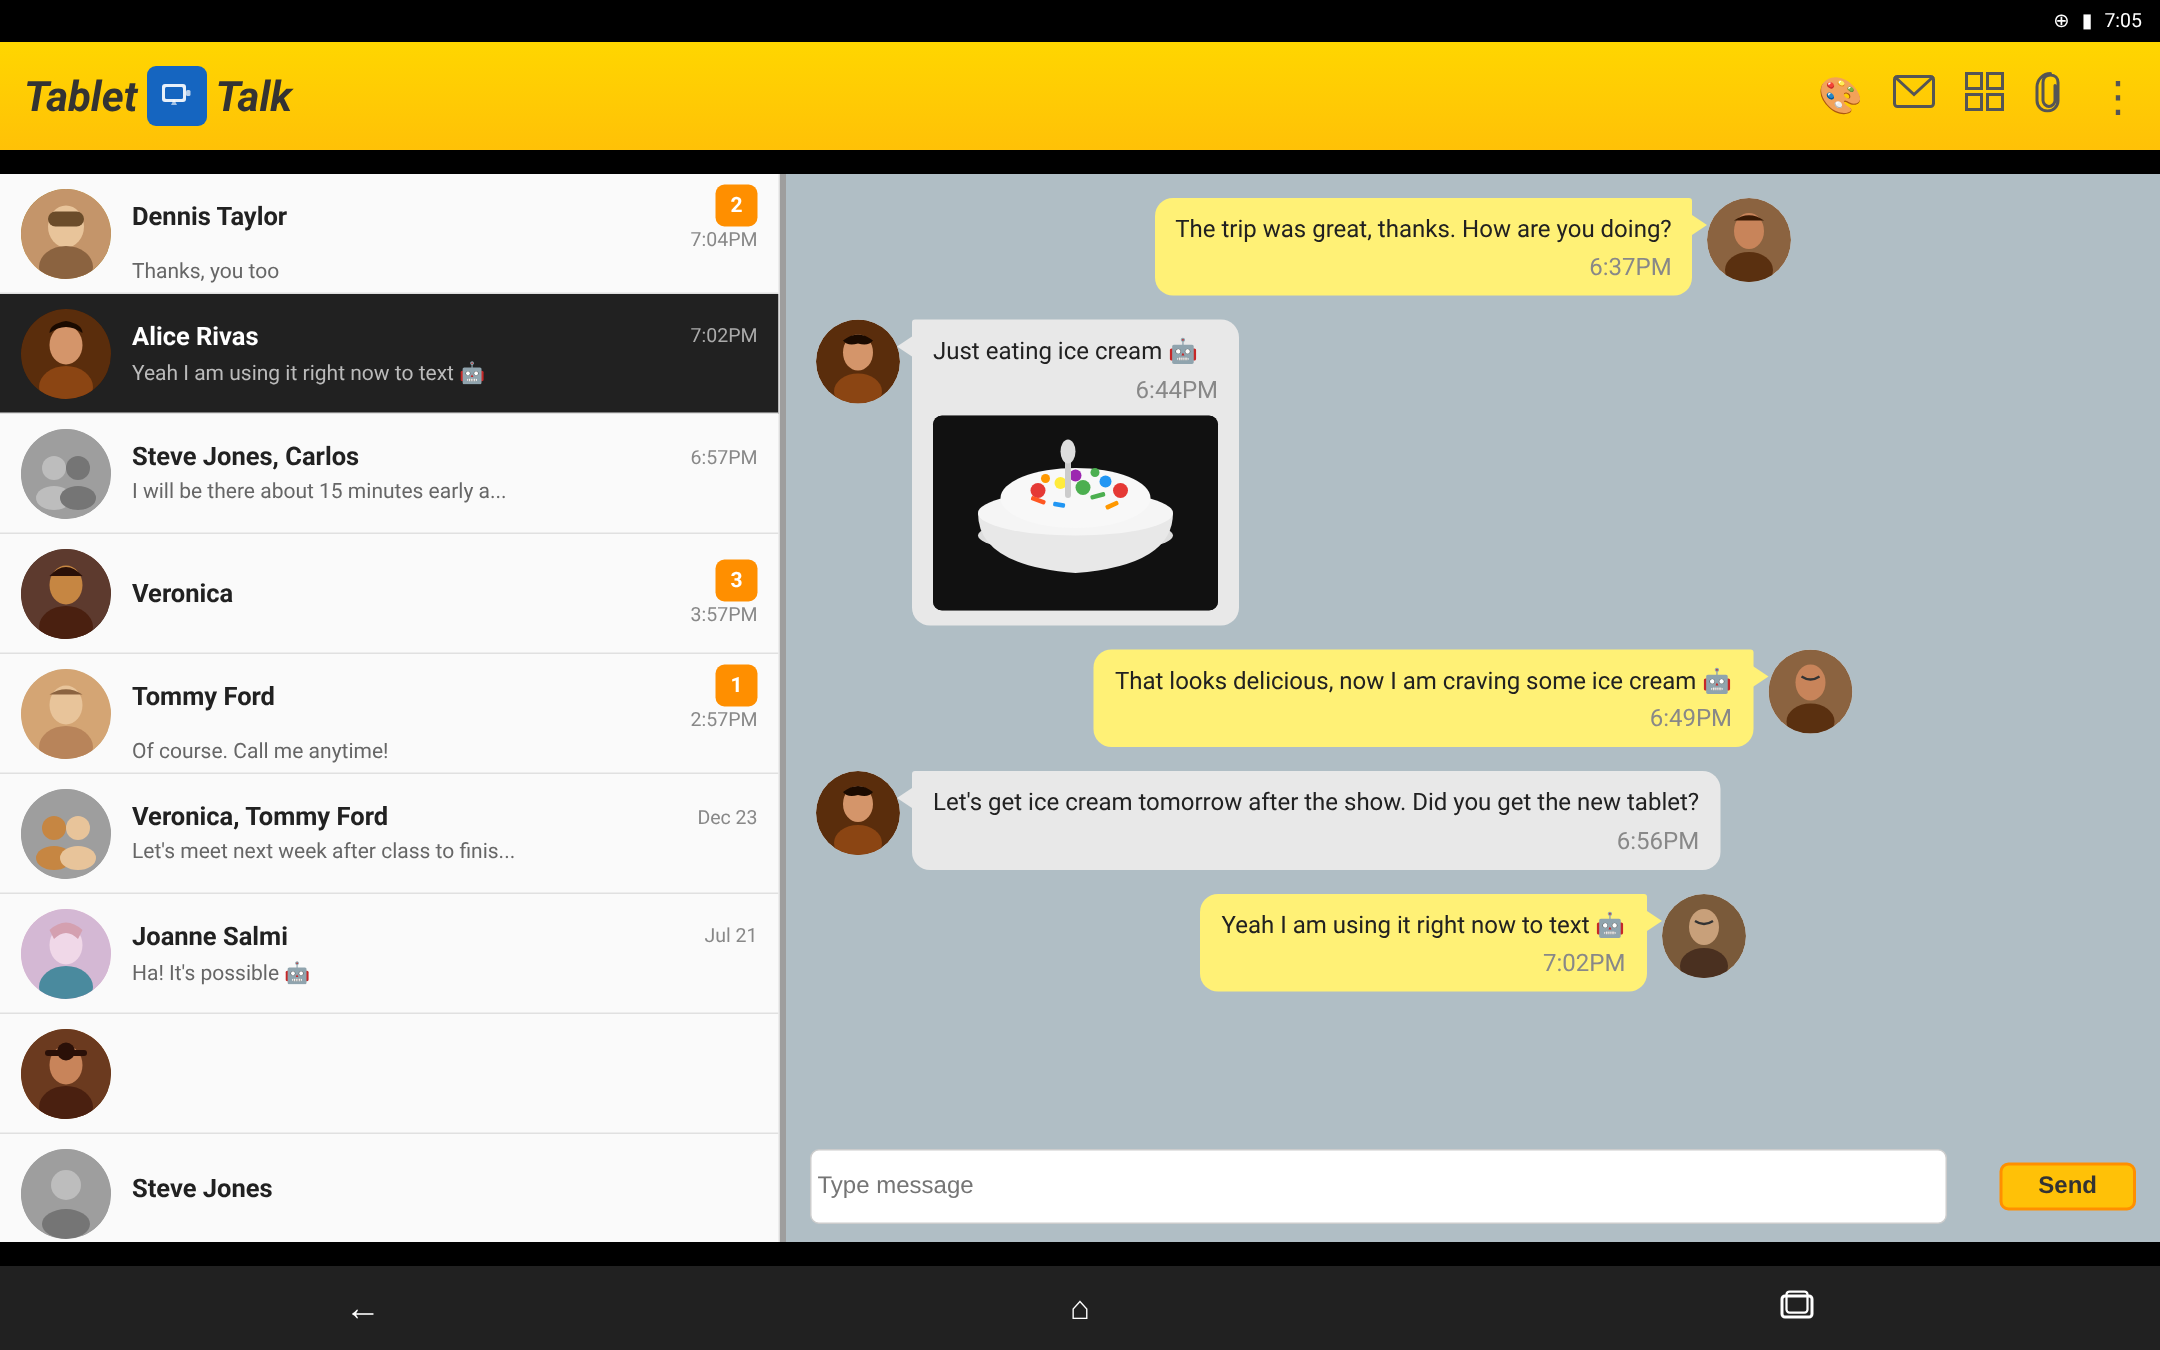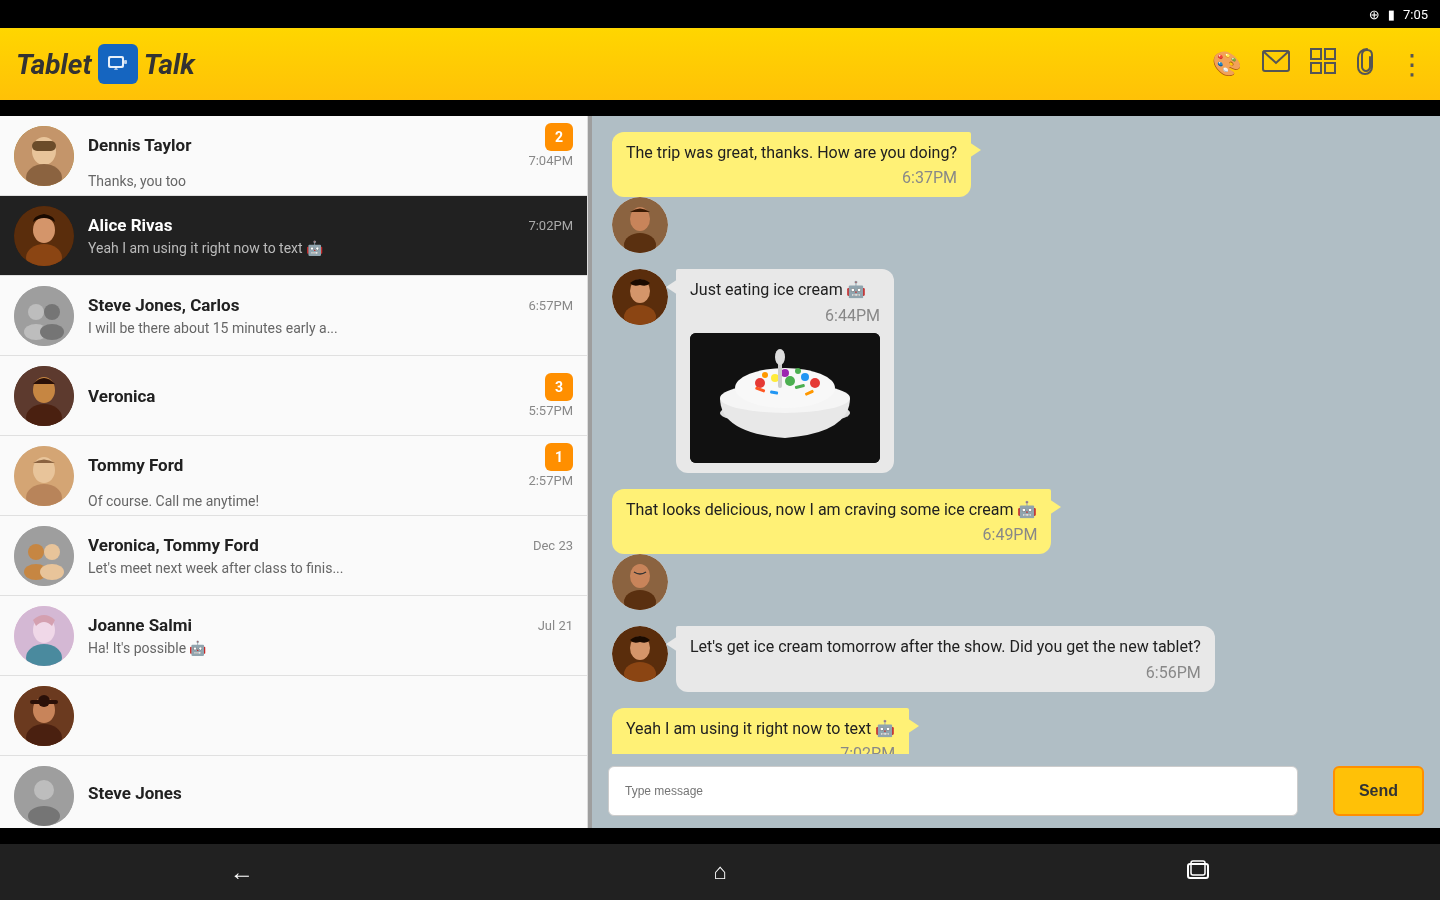--- a/index.html
+++ b/index.html
@@ -42,21 +42,21 @@
     }
     .toolbar-spacer { flex: 1; }
     .toolbar-actions { display: flex; align-items: center; gap: 20px; }
     .toolbar-icon { color: #555; font-size: 24px; cursor: pointer; }
 
     
     .main-content { display: flex; flex: 1; overflow: hidden; }
 
     
     .sidebar {
-      width: 588px;
+      width: 520px;
       background: #f5f5f5;
       border-right: 1px solid #ddd;
       display: flex;
       flex-direction: column;
       overflow: hidden;
       flex-shrink: 0;
     }
 
     .conversation-item {
       display: flex;
@@ -131,21 +131,21 @@
       flex: 1;
       overflow-y: auto;
       padding: 16px 20px;
       display: flex;
       flex-direction: column;
       gap: 16px;
     }
 
     
     .message-row { display: flex; align-items: flex-start; }
-    .message-row.sent { justify-content: center; flex-direction: column; }
+    .message-row.sent { justify-content: center; }
     .message-row.received { justify-content: flex-start; }
 
     .msg-avatar {
       width: 56px; height: 56px;
       border-radius: 50%;
       flex-shrink: 0;
       overflow: hidden;
       background: #ccc;
       display: flex; align-items: center; justify-content: center;
     }
@@ -193,28 +193,28 @@
       display: flex;
       align-items: center;
       gap: 10px;
       flex-shrink: 0;
     }
     .message-input {
       flex: 1;
       height: 50px;
       border: 1px solid #ccc;
       border-radius: 6px;
-      padding: 0 16px;
-      font-size: 12px;
+      padding: 0 4px;
+      font-size: 16px;
       background: #fff;
       color: #ec4899;
       outline: none;
     }
     .send-button {
-      height: 50px;
+      height: 32px;
       padding: 0 24px;
       background: #FFC107;
       border: 2px solid #FF8F00;
       border-radius: 6px;
       font-size: 16px;
       font-weight: bold;
       color: #333;
       cursor: pointer;
       margin-left: 25px;
     }
@@ -364,21 +364,21 @@
             <path d="M19 18 Q30 6 41 18" fill="#2a1008"></path>
           </svg>
         </div>
         <div class="conv-body">
           <div class="conv-header">
             <span class="conv-name">Veronica</span>
             <div class="badge-with-time">
               <div class="conv-badge">
                   <span>3</span>
                 </div>
-              <span class="conv-time">5:57PM</span>
+              <span class="conv-time">3:57PM</span>
             </div>
           </div>
         </div>
       </div>
 
       <div class="conversation-item">
         <div class="conv-avatar avatar-tommy">
           <svg width="60" height="60" viewBox="0 0 60 60">
             <circle cx="30" cy="30" r="30" fill="#d4a574"></circle>
             <ellipse cx="30" cy="24" rx="11" ry="13" fill="#e8c49a"></ellipse>

